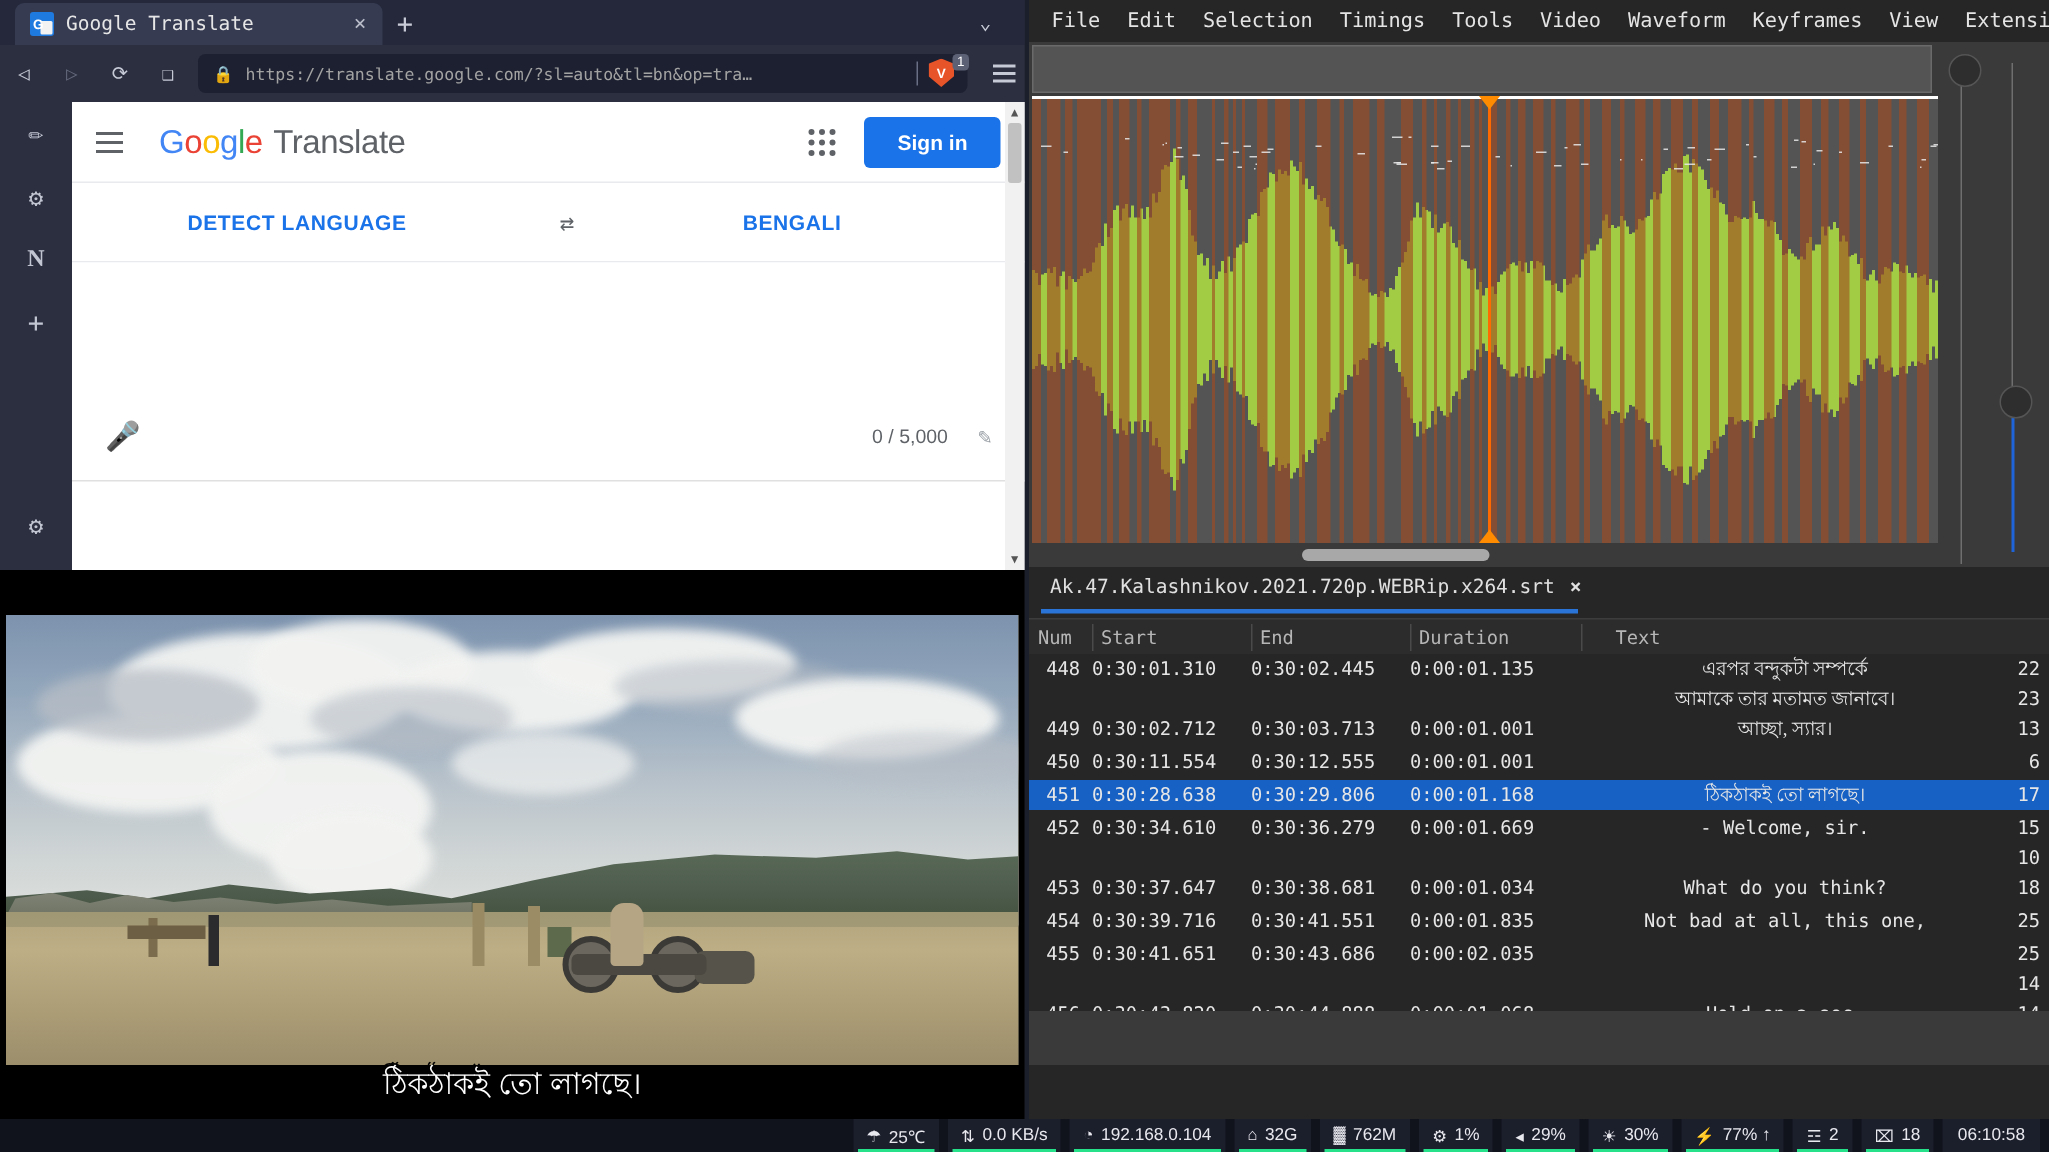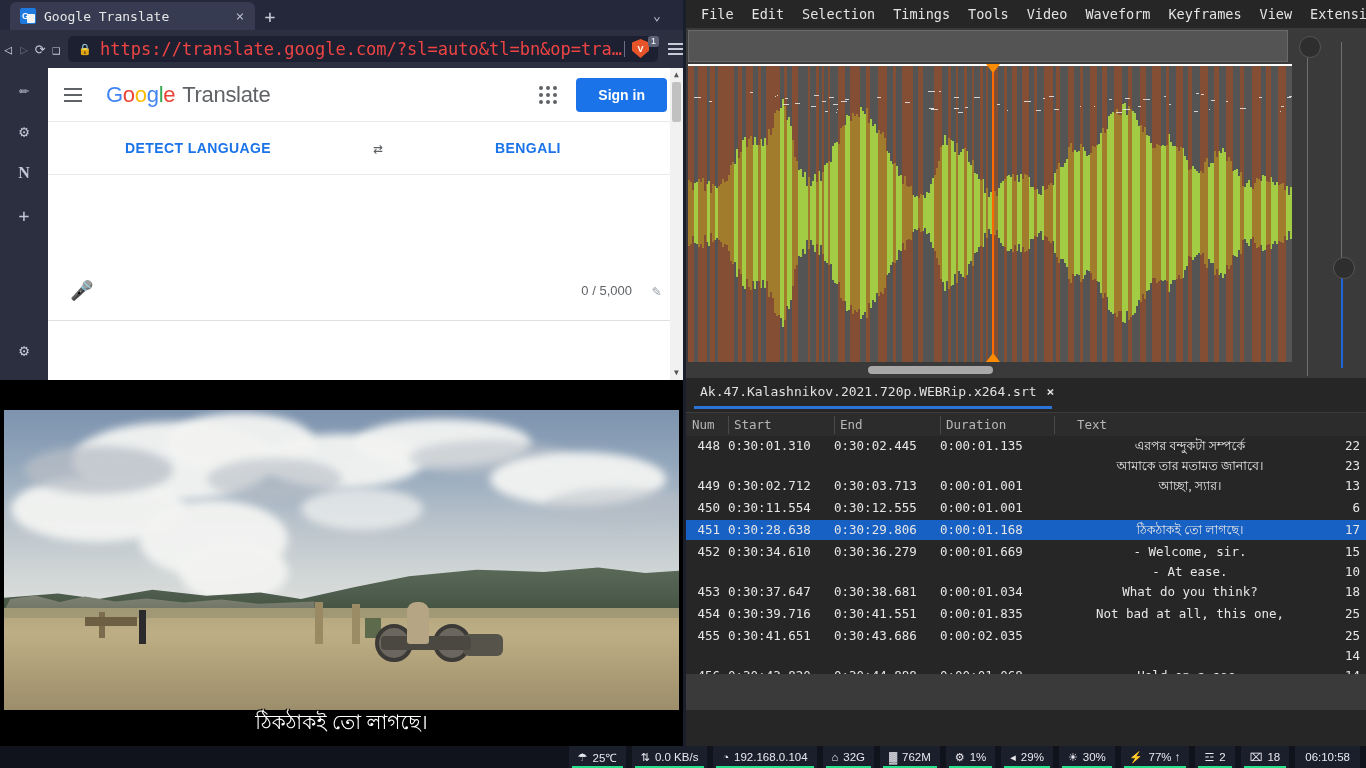--- a/index.html
+++ b/index.html
@@ -30,21 +30,21 @@
   .tabstrip-chev{position:absolute;right:16px;top:6px;width:20px;height:20px;color:#c9ccd8;font-size:13px;
           text-align:center;line-height:20px;cursor:pointer;}
 
   .navbar{position:absolute;left:0;top:30px;width:683px;height:38px;background:#2b2f3f;
           display:flex;align-items:center;}
   .nvicon{width:32px;height:26px;display:flex;align-items:center;justify-content:center;color:#c6c9d6;cursor:pointer;}
   .nvicon.dim{color:#63677a;}
   .omnibox{flex:1;height:26px;background:#1d2030;border-radius:5px;margin:0 6px 0 4px;
            display:flex;align-items:center;padding:0 6px;box-sizing:border-box;}
   .omnibox .lock{color:#cfd2de;font-size:11px;margin:0 8px 0 4px;}
-  .url{flex:1;font-size:17px;color:#ef4444;white-space:nowrap;overflow:hidden;font-family:"DejaVu Sans Mono",monospace;}
+  .url{flex:1;font-size:11px;color:#a3a3a3;white-space:nowrap;overflow:hidden;font-family:"DejaVu Sans Mono",monospace;}
   .urlsep{width:1px;height:16px;background:#6a6f85;margin:0 7px 0 2px;}
   .brave{position:relative;width:20px;height:20px;cursor:pointer;}
   .brave-shield{width:17px;height:19px;background:#e8542a;
        clip-path:polygon(50% 0,100% 18%,100% 62%,50% 100%,0 62%,0 18%);
        display:flex;align-items:center;justify-content:center;}
   .brave-shield i{font-style:normal;color:#fff;font-size:9px;font-weight:bold;font-family:"Liberation Sans",sans-serif;}
   .brave-badge{position:absolute;right:-7px;top:-3px;background:#5c6175;color:#fff;font-size:9px;
        border-radius:3px;padding:0 3px;line-height:11px;font-family:"Liberation Sans",sans-serif;}
   .hamburger{width:28px;height:26px;display:flex;flex-direction:column;justify-content:center;
        align-items:center;gap:3px;cursor:pointer;margin-left:4px;}
@@ -835,21 +835,20 @@
           <div class="c-end">0:30:36.279</div>
           <div class="c-dur">0:00:01.669</div>
           <div class="c-text">- Welcome, sir.</div>
           <div class="c-len">15</div>
         </div>
         <div class="row">
           <div class="c-num"></div>
           <div class="c-start"></div>
           <div class="c-end"></div>
           <div class="c-dur"></div>
-          <div class="c-text">- At ease.</div>
           <div class="c-len">10</div>
         </div>
         <div class="row">
           <div class="c-num">453</div>
           <div class="c-start">0:30:37.647</div>
           <div class="c-end">0:30:38.681</div>
           <div class="c-dur">0:00:01.034</div>
           <div class="c-text">What do you think?</div>
           <div class="c-len">18</div>
         </div>

